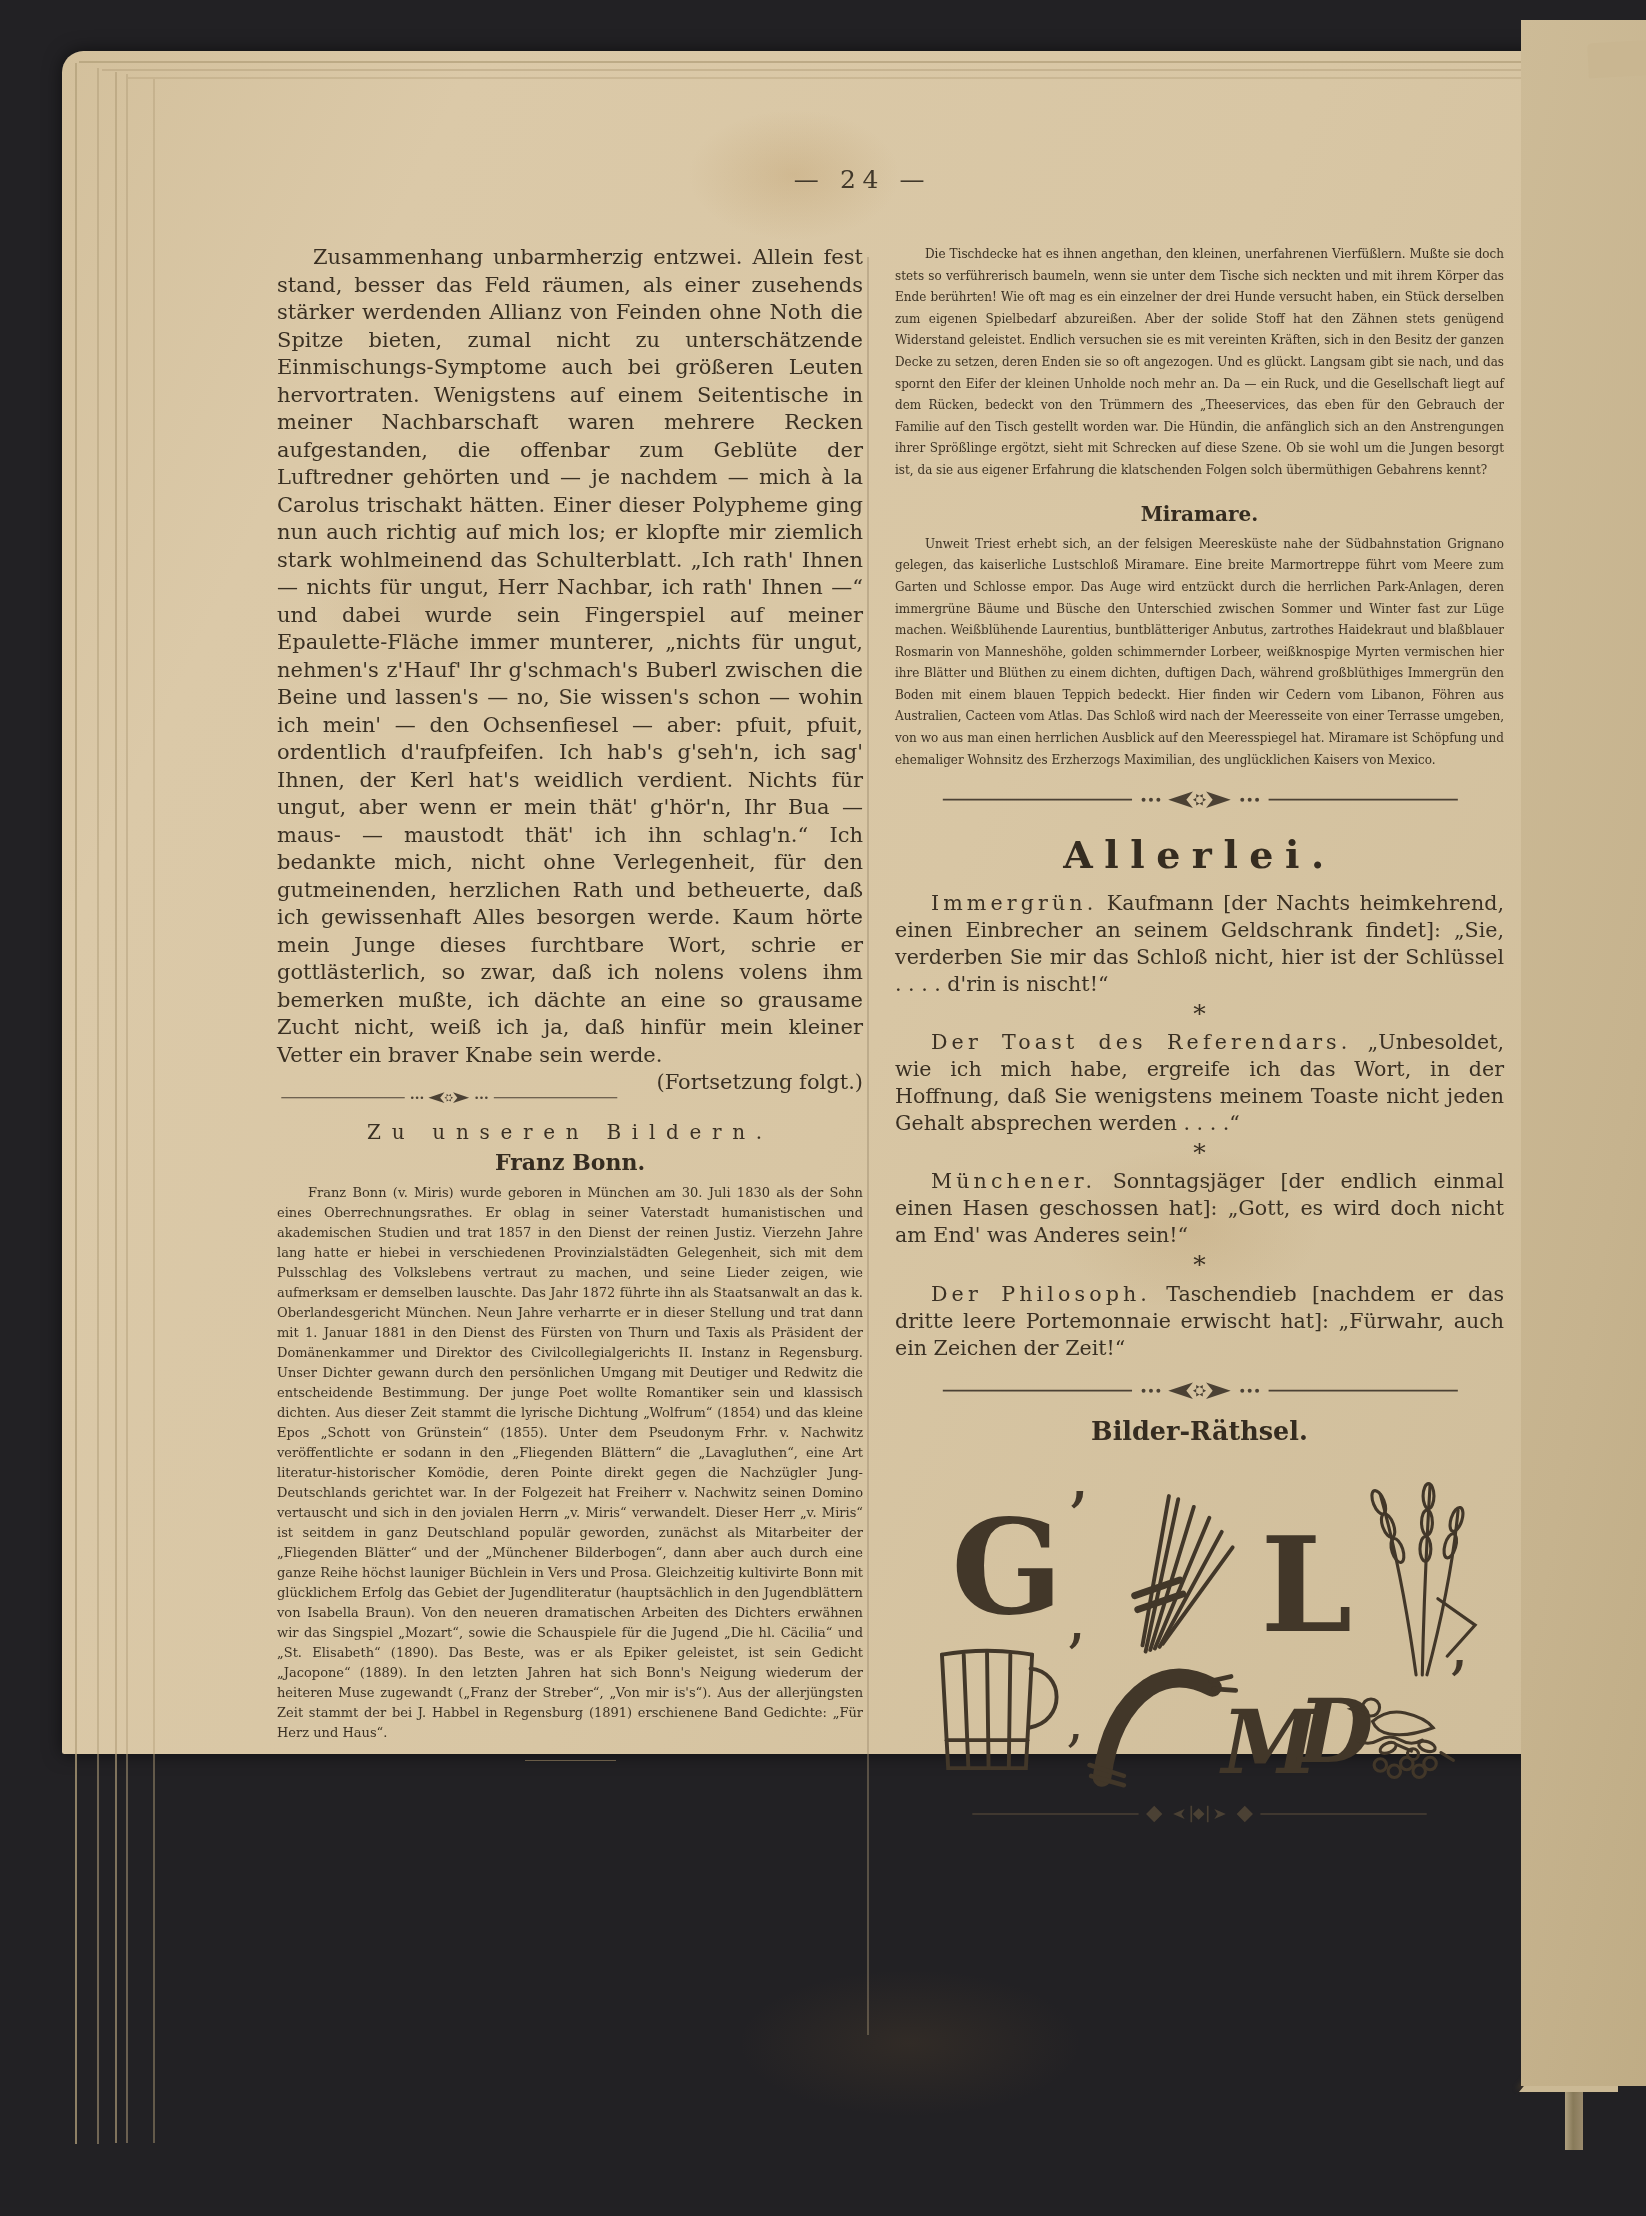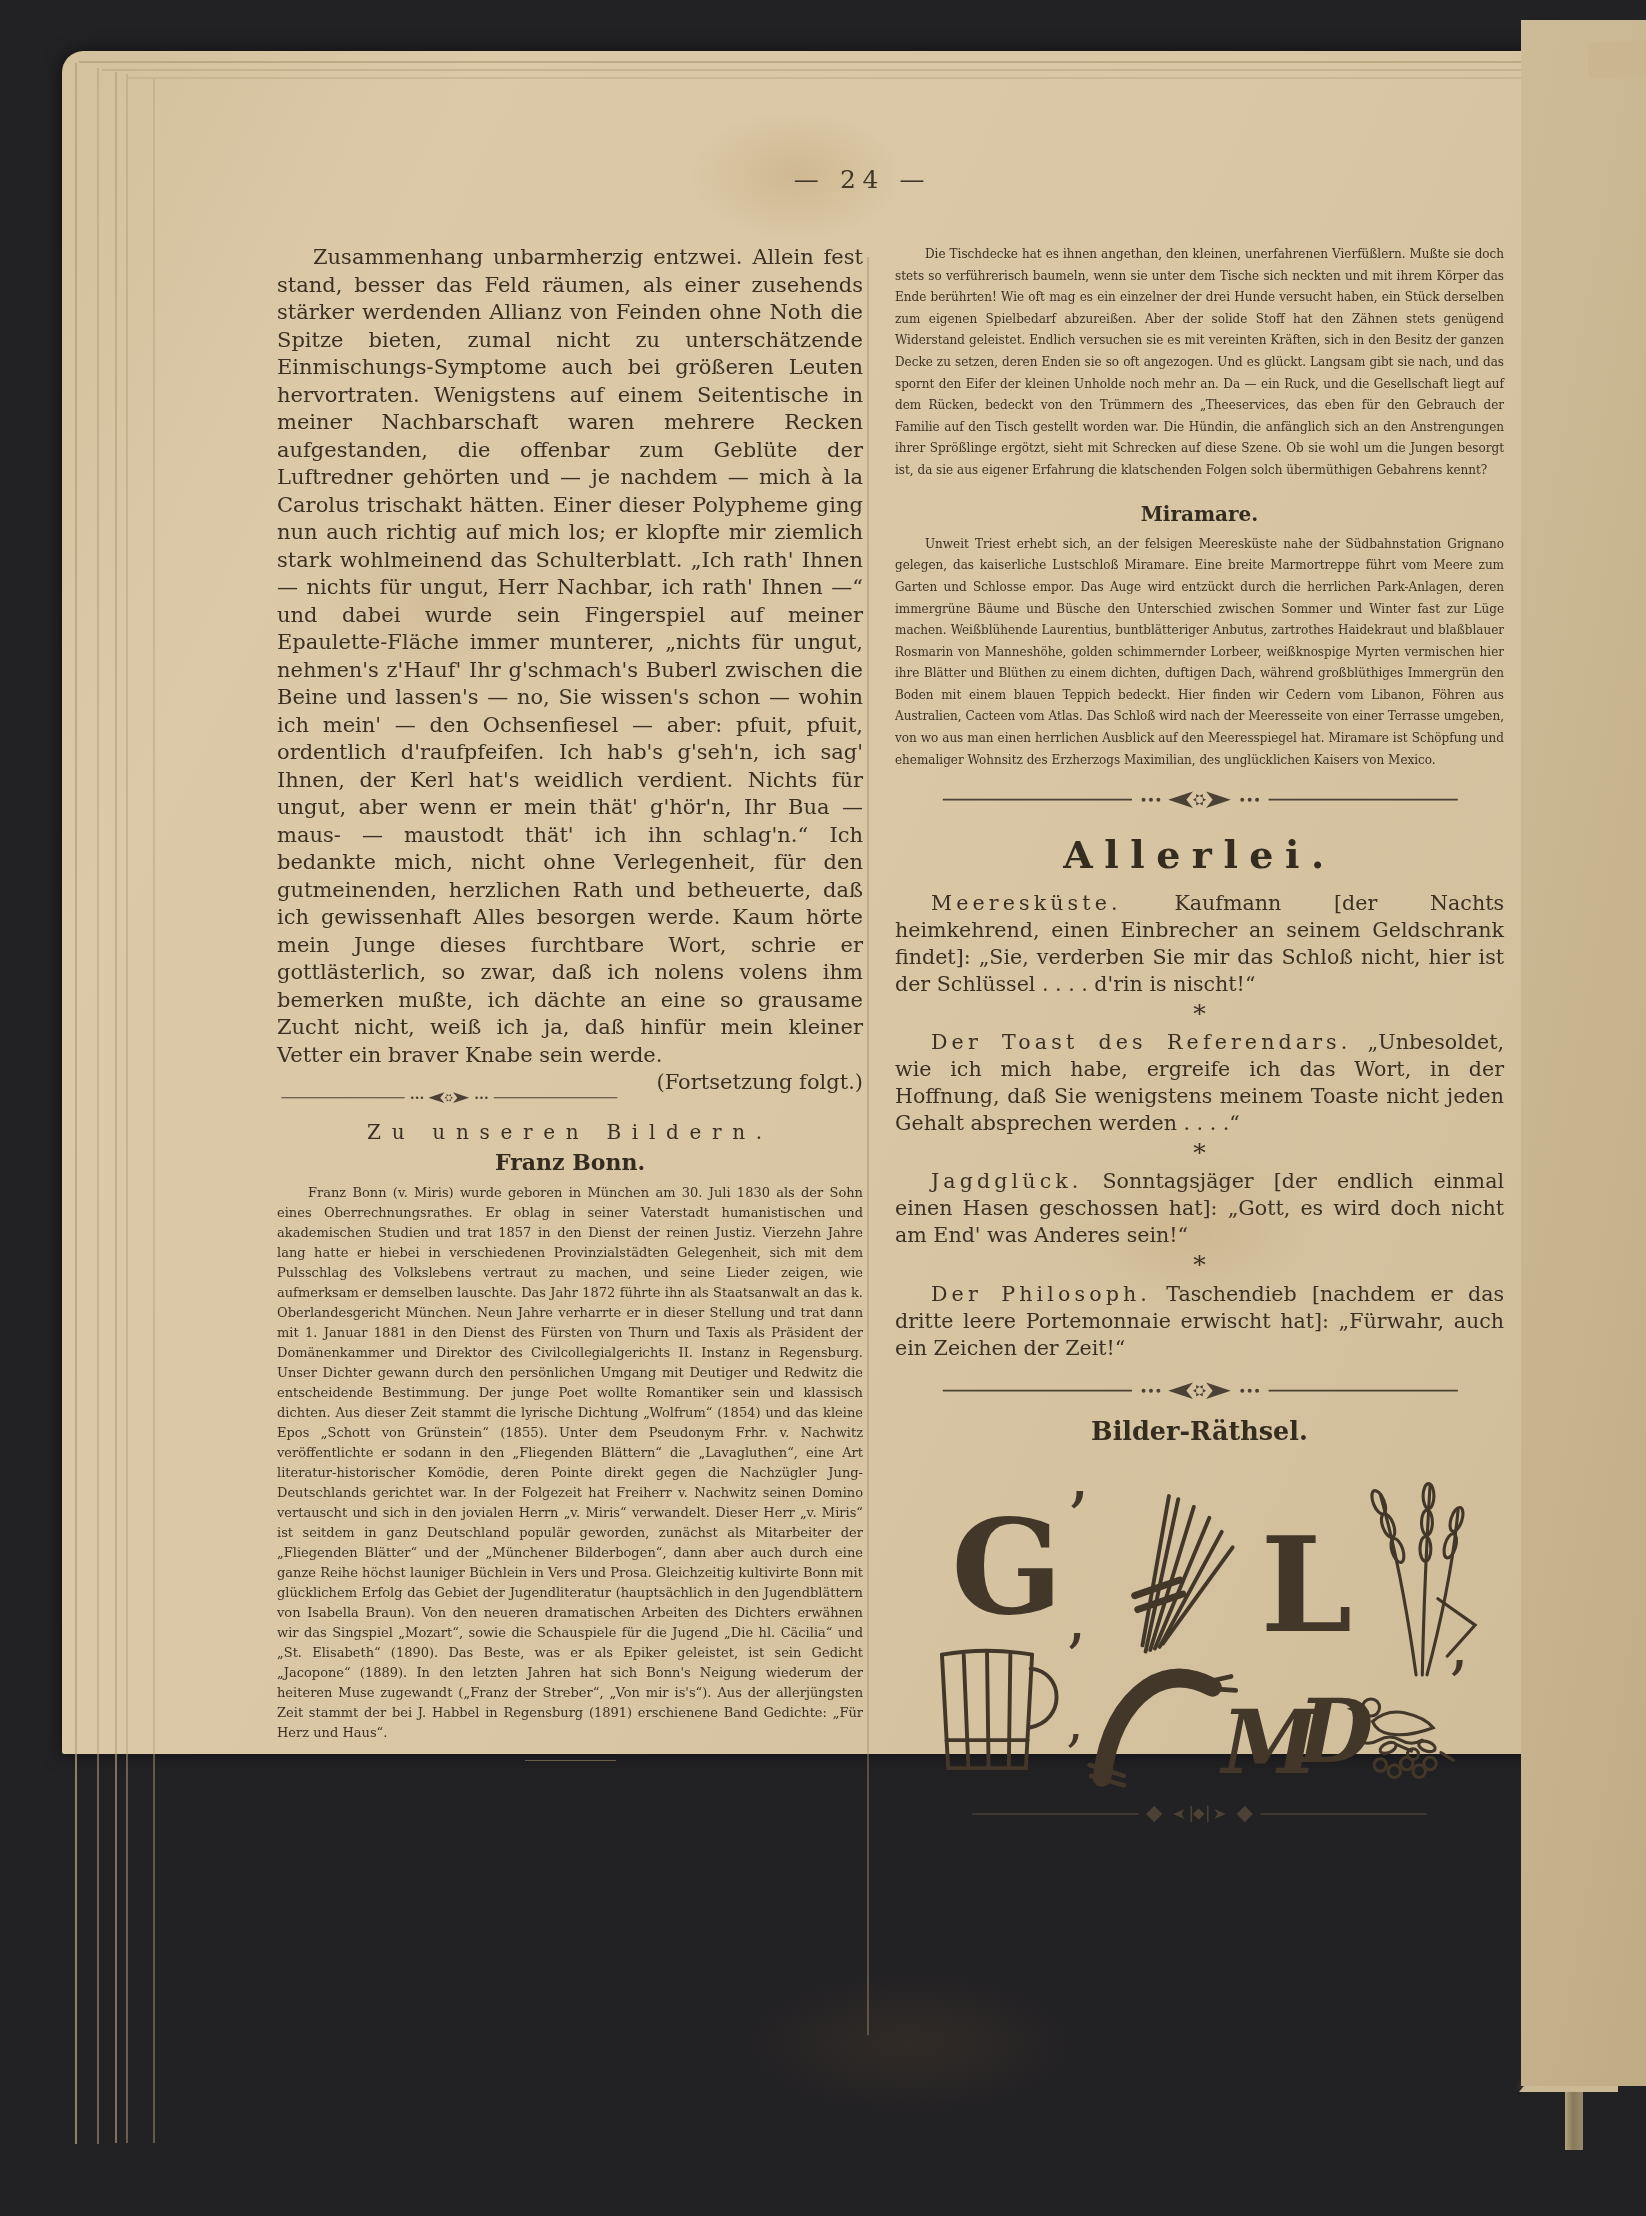--- a/index.html
+++ b/index.html
@@ -166,31 +166,31 @@
         <circle class="orn-fill" cx="372" cy="13" r="2.4"></circle>
           <circle class="orn-fill" cx="381" cy="13" r="2.4"></circle>
           <circle class="orn-fill" cx="390" cy="13" r="2.4"></circle>
         <line class="orn-stroke" x1="404" y1="13" x2="634" y2="13"></line>
       </svg>
     </div>
 
     <h2 class="allerlei">Allerlei.</h2>
 
     <p class="joke">
-      <span class="lead">Meeresküste.</span>
+      <span class="lead">Immergrün.</span>
       <span>Kaufmann [der Nachts heimkehrend, einen Einbrecher an seinem Geldschrank findet]: „Sie, verderben Sie mir das Schloß nicht, hier ist der Schlüssel . . . . d'rin is nischt!“</span>
     </p>
     <div class="star">*</div>
     <p class="joke">
       <span class="lead">Der Toast des Referendars.</span>
       <span>„Unbesoldet, wie ich mich habe, ergreife ich das Wort, in der Hoffnung, daß Sie wenigstens meinem Toaste nicht jeden Gehalt absprechen werden . . . .“</span>
     </p>
     <div class="star">*</div>
     <p class="joke">
-      <span class="lead">Jagdglück.</span>
+      <span class="lead">Münchener.</span>
       <span>Sonntagsjäger [der endlich einmal einen Hasen geschossen hat]: „Gott, es wird doch nicht am End' was Anderes sein!“</span>
     </p>
     <div class="star">*</div>
     <p class="joke">
       <span class="lead">Der Philosoph.</span>
       <span>Taschendieb [nachdem er das dritte leere Portemonnaie erwischt hat]: „Fürwahr, auch ein Zeichen der Zeit!“</span>
     </p>
 
     <div class="divider">
       <svg width="527" height="21.4" viewBox="0 0 640 26">

